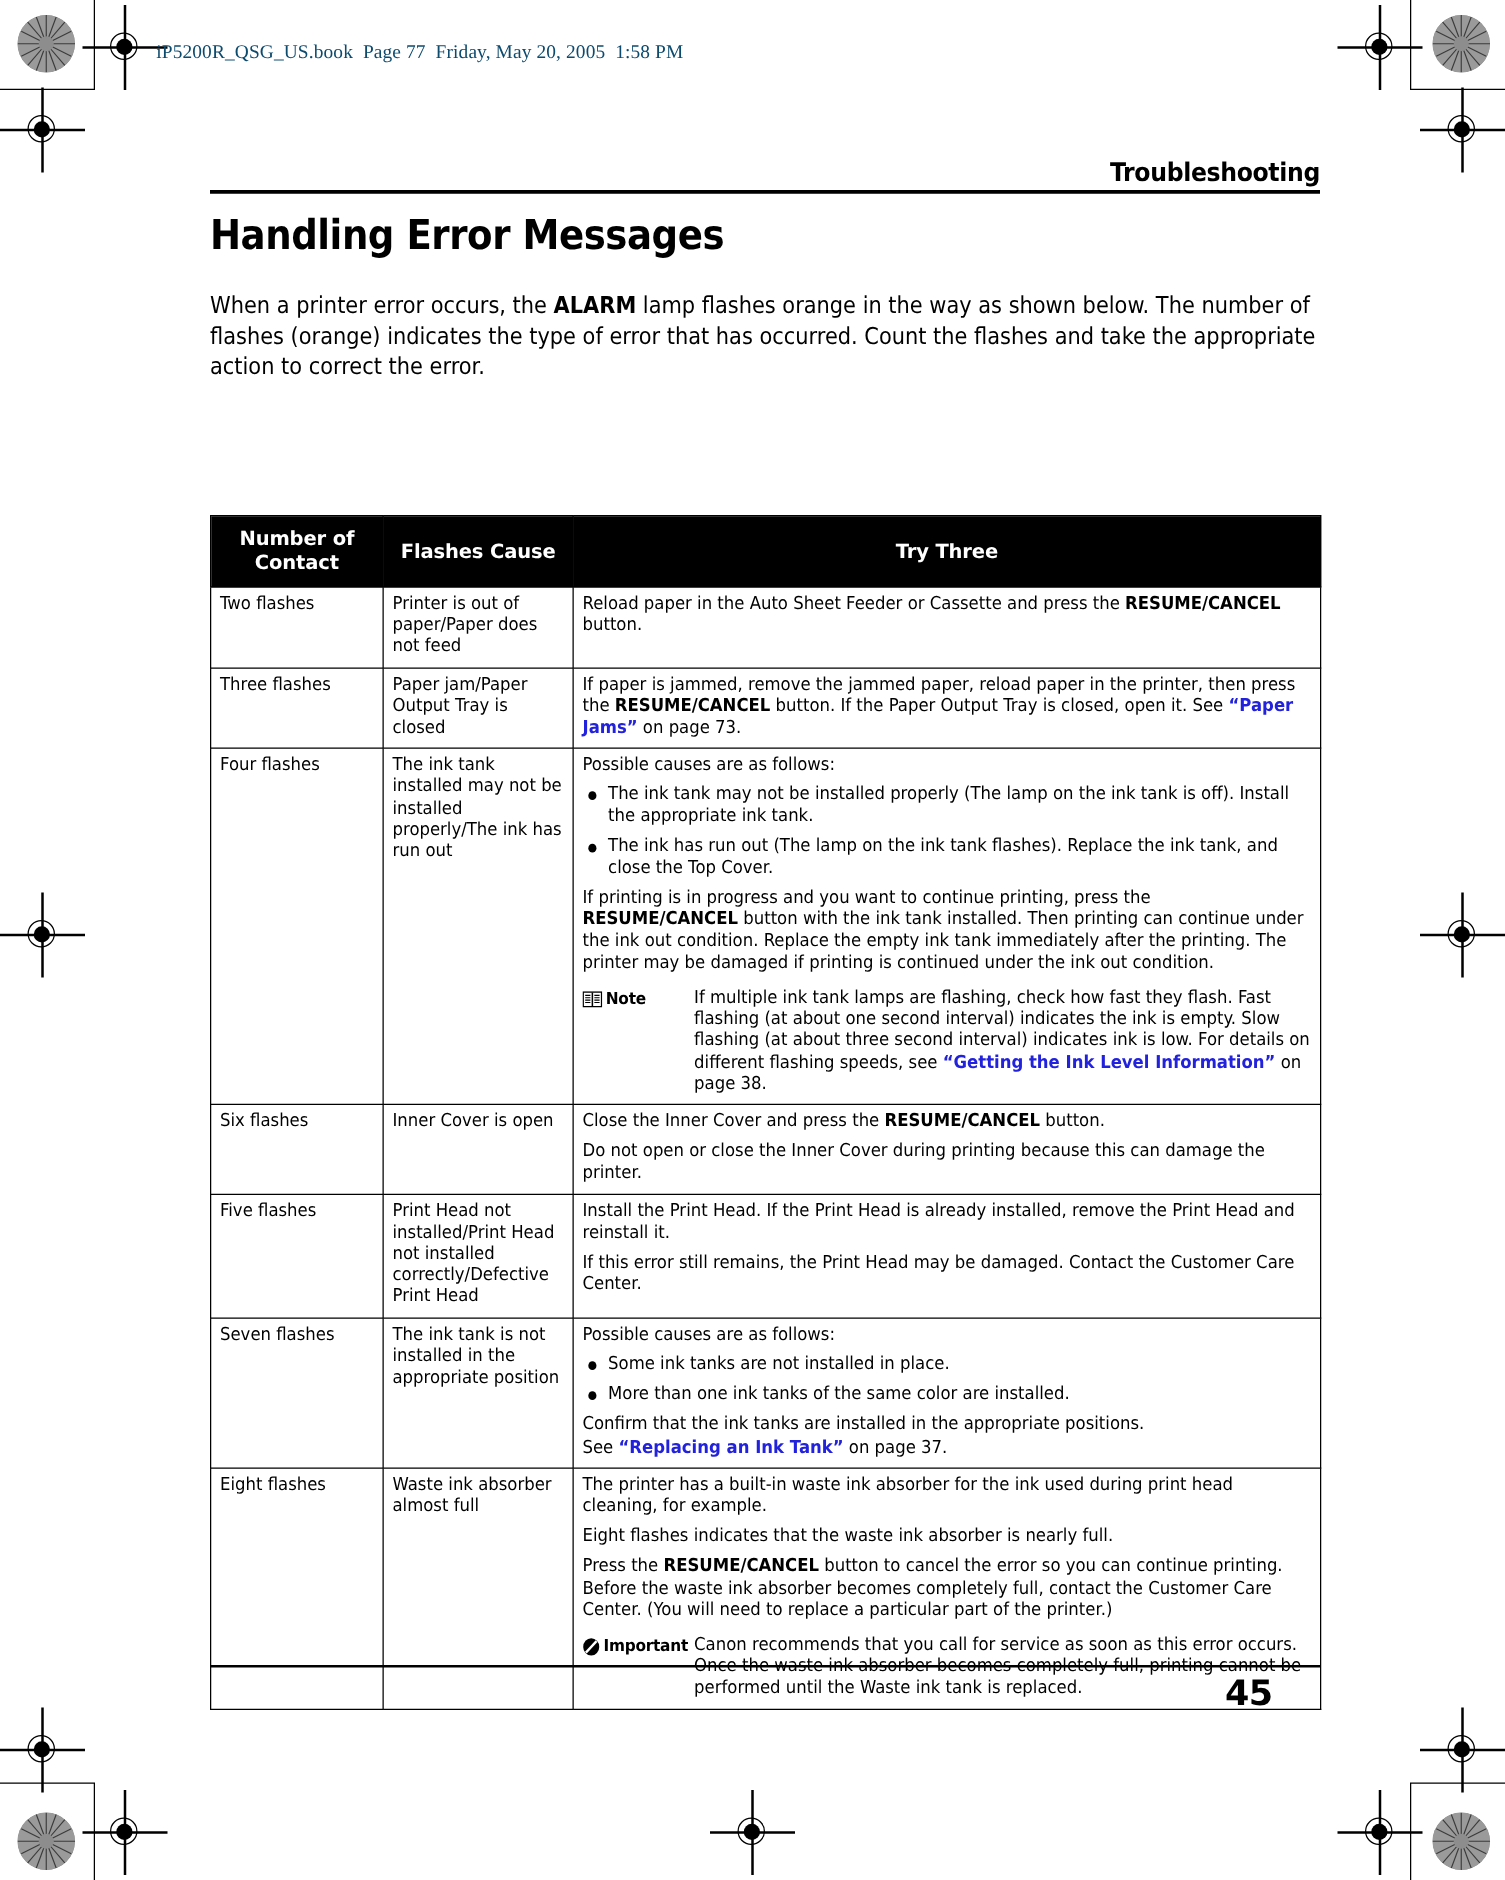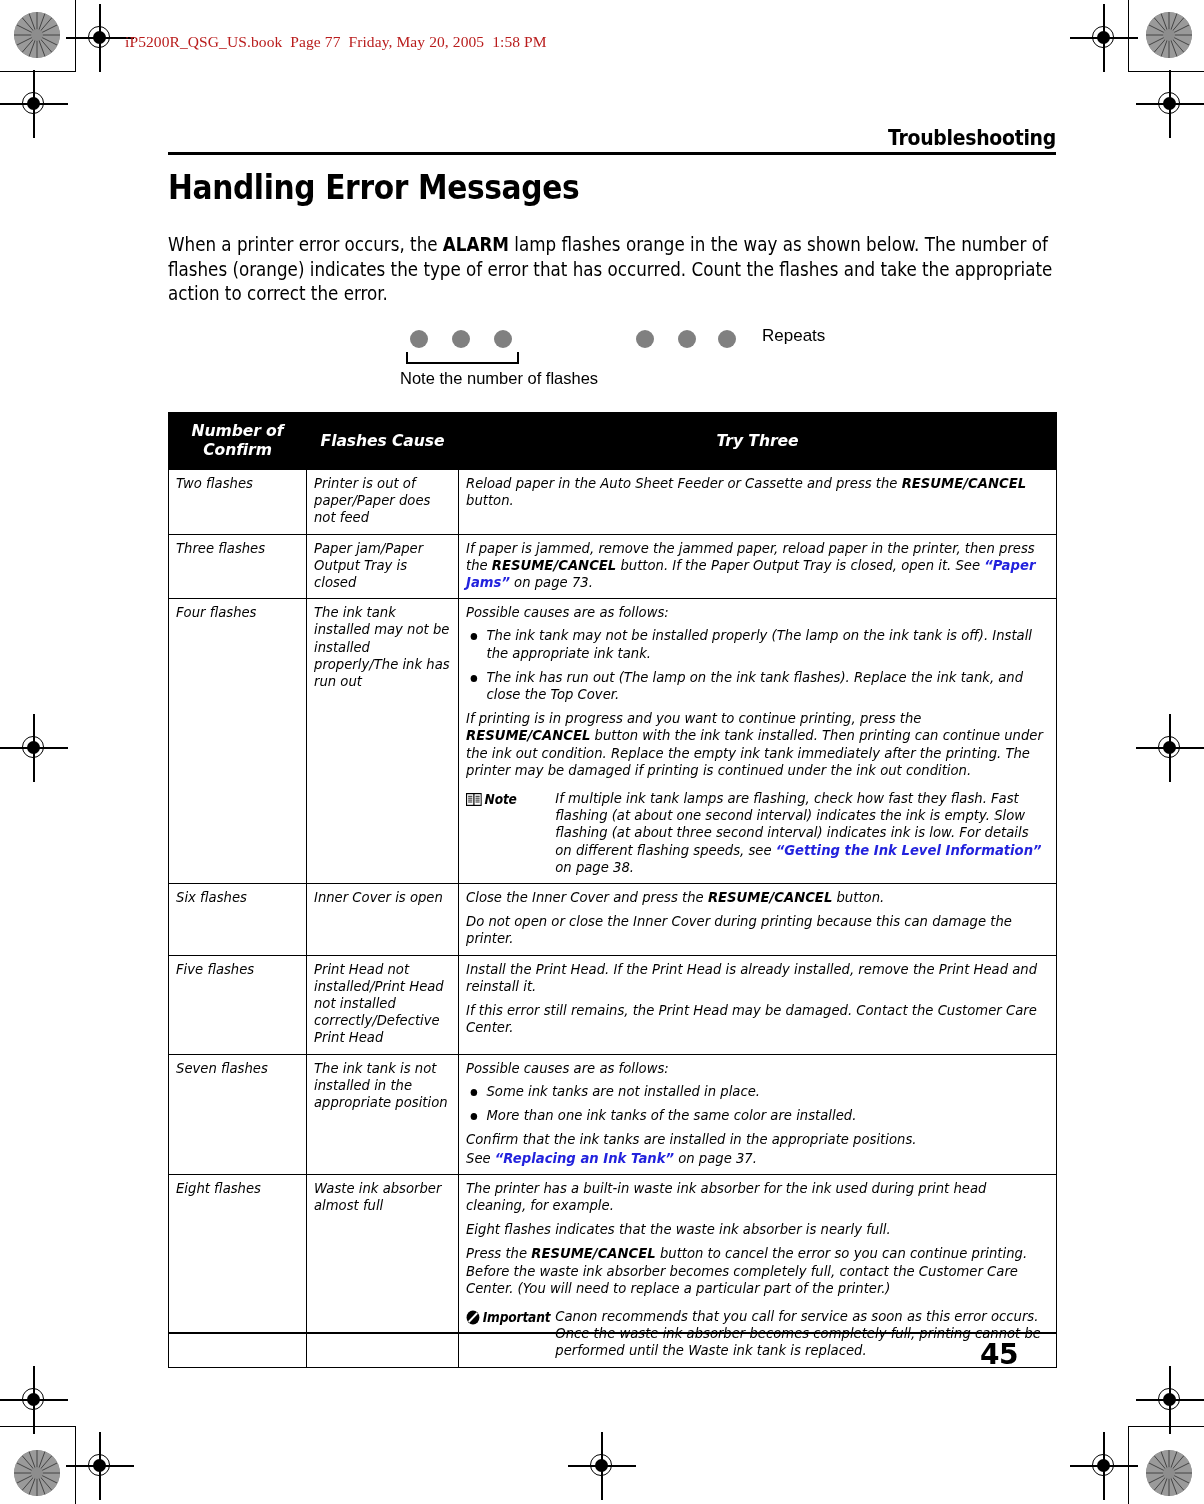--- a/index.html
+++ b/index.html
@@ -70,21 +70,21 @@
     width: 1204px;
     height: 1504px;
   }
 
   .filestamp {
     position: absolute;
     left: 125px;
     top: 33px;
     font-family: "Liberation Serif", serif;
     font-size: 15.5px;
-    color: #b91c1c;
+    color: #0c4a6e;
     white-space: pre;
     letter-spacing: 0.1px;
   }
 
   .running-head {
     position: absolute;
     left: 168px;
     top: 126px;
     width: 888px;
     text-align: right;
@@ -176,21 +176,20 @@
 
   
   table.errtable {
     position: absolute;
     left: 168px;
     top: 412px;
     width: 888px;
     border-collapse: collapse;
     table-layout: fixed;
     font-family: "DejaVu Sans", sans-serif;
-    font-style: italic;
   }
   table.errtable td, table.errtable th {
     border: 1.4px solid #000;
     vertical-align: top;
     padding: 5px 7px 7px 7px;
     font-size: 14.2px;
     line-height: 17.2px;
     box-sizing: border-box;
   }
   table.errtable thead th {
@@ -472,43 +471,32 @@
 
   <div class="running-head">Troubleshooting</div>
   <div class="rule-under-head"></div>
 
   <h1 class="title">Handling Error Messages</h1>
 
   <div class="intro">
     <span>When a printer error occurs, the </span><b>ALARM</b><span> lamp flashes orange in the way as shown below. The number of flashes (orange) indicates the type of error that has occurred. Count the flashes and take the appropriate action to correct the error.</span>
   </div>
 
-  <div class="flashdiagram">
-    <div class="fdot" style="left:10px;"></div>
-    <div class="fdot" style="left:52px;"></div>
-    <div class="fdot" style="left:94px;"></div>
-    <div class="bracket"></div>
-    <div class="fdot" style="left:236px;"></div>
-    <div class="fdot" style="left:278px;"></div>
-    <div class="fdot" style="left:318px;"></div>
-    <div class="repeats">Repeats</div>
-    <div class="flashcaption">Note the number of flashes</div>
-  </div>
 
   <table class="errtable">
     <colgroup>
         <col class="c1">
         <col class="c2">
         <col class="c3">
       </colgroup>
     <thead>
       <tr>
         <th>
           <span>Number of</span><br>
-          <span>Confirm</span>
+          <span>Contact</span>
         </th>
         <th>Flashes Cause</th>
         <th>Try Three</th>
       </tr>
     </thead>
     <tbody>
 
       <tr>
         <td class="numflash">
           <div class="cellwrap">Two flashes</div>

